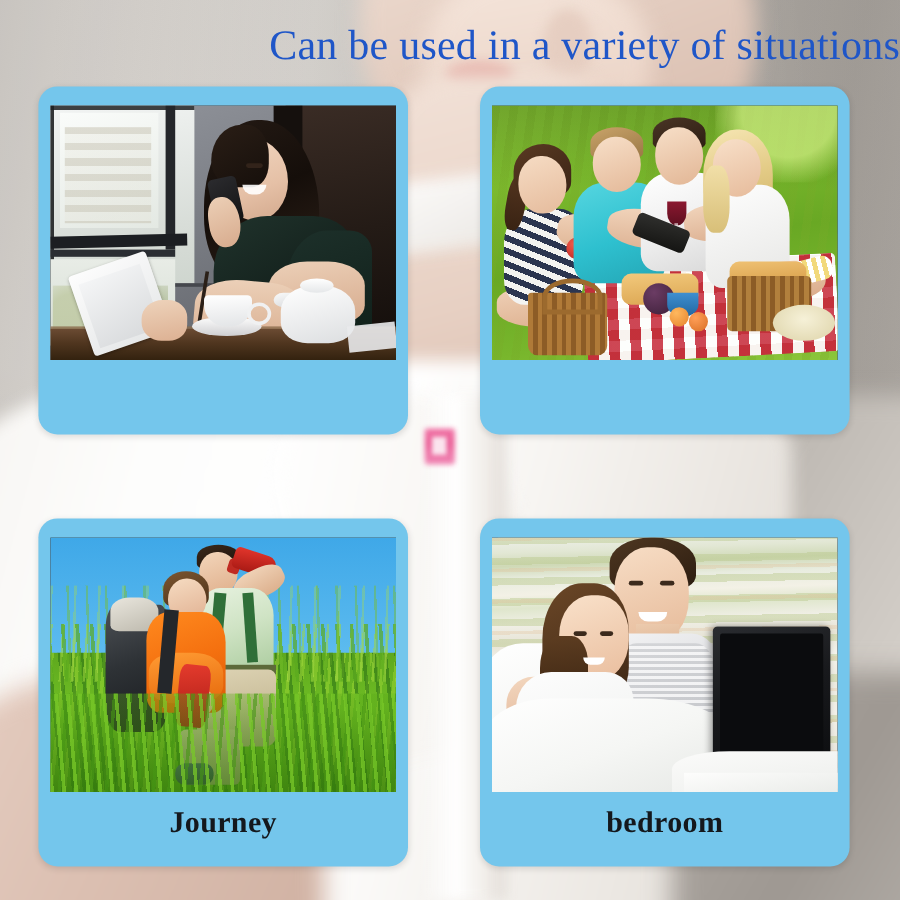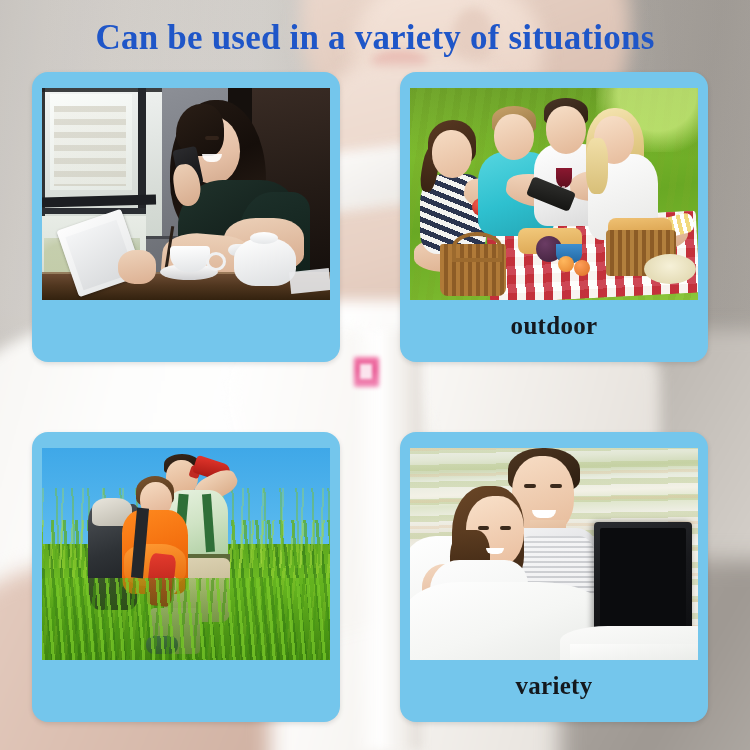--- a/index.html
+++ b/index.html
@@ -109,22 +109,22 @@
   }
   .bg-paper{
     left:296px;top:150px;width:120px;height:60px;
     background:linear-gradient(160deg,#ffffff,#eceae6);
     transform:rotate(-7deg);filter:blur(6px);opacity:.95;
   }
 
   
   #title{
     position:absolute;left:0;right:0;top:18px;
-    text-align:center;
-    font-size:35px;font-weight:bold;
+    text-align:right;
+    font-size:35px;font-weight:normal;
     font-family:"Liberation Serif", serif;
     color:#1f56c8;
     letter-spacing:.2px;
     z-index:5;
     white-space:nowrap;
   }
 
   
   .card{
     position:absolute;
@@ -554,21 +554,20 @@
     <div class="ph p2-fruit1"></div>
     <div class="ph p2-fruit2"></div>
     <div class="ph p2-bread"></div>
     <div class="ph p2-basket2"></div>
     <div class="ph p2-veg"></div>
     <div class="ph p2-veg2"></div>
     <div class="ph p2-basket1"></div>
     <div class="ph p2-basket1-h"></div>
     <div class="ph p2-hat"></div>
   </div>
-  <div class="card-label">outdoor</div>
 </div>
 
 <div class="card" id="card-journey">
   <div class="card-photo">
     <div class="ph p3-sky"></div>
     <div class="ph p3-grass"></div>
     <div class="ph p3-grass-top"></div>
     <div class="ph p3-blades"></div>
     <div class="ph p3-pack"></div>
     <div class="ph p3-pack-top"></div>
@@ -586,20 +585,21 @@
     <div class="ph p3-w-head"></div>
     <div class="ph p3-w-body"></div>
     <div class="ph p3-w-arm"></div>
     <div class="ph p3-w-hand"></div>
     <div class="ph p3-pack-str"></div>
     <div class="ph p3-red"></div>
     <div class="ph p3-legs"></div>
     <div class="ph p3-shoe"></div>
     <div class="ph p3-fg"></div>
   </div>
+  <div class="card-label">Journey</div>
 </div>
 
 <div class="card" id="card-bedroom">
   <div class="card-photo">
     <div class="ph p4-wall"></div>
     <div class="ph p4-stripes"></div>
     <div class="ph p4-stripes2"></div>
     <div class="ph p4-pillow"></div>
     <div class="ph p4-m-hair"></div>
     <div class="ph p4-m-head"></div>
@@ -617,14 +617,14 @@
     <div class="ph p4-w-smile"></div>
     <div class="ph p4-w-shoulder"></div>
     <div class="ph p4-w-body"></div>
     <div class="ph p4-duvet"></div>
     <div class="ph p4-lap-screen"></div>
     <div class="ph p4-lap-bezel"></div>
     <div class="ph p4-lap-base"></div>
     <div class="ph p4-duvet2"></div>
     <div class="ph p4-sheet"></div>
   </div>
-  <div class="card-label">variety</div>
+  <div class="card-label">bedroom</div>
 </div>
 
 </body></html>

